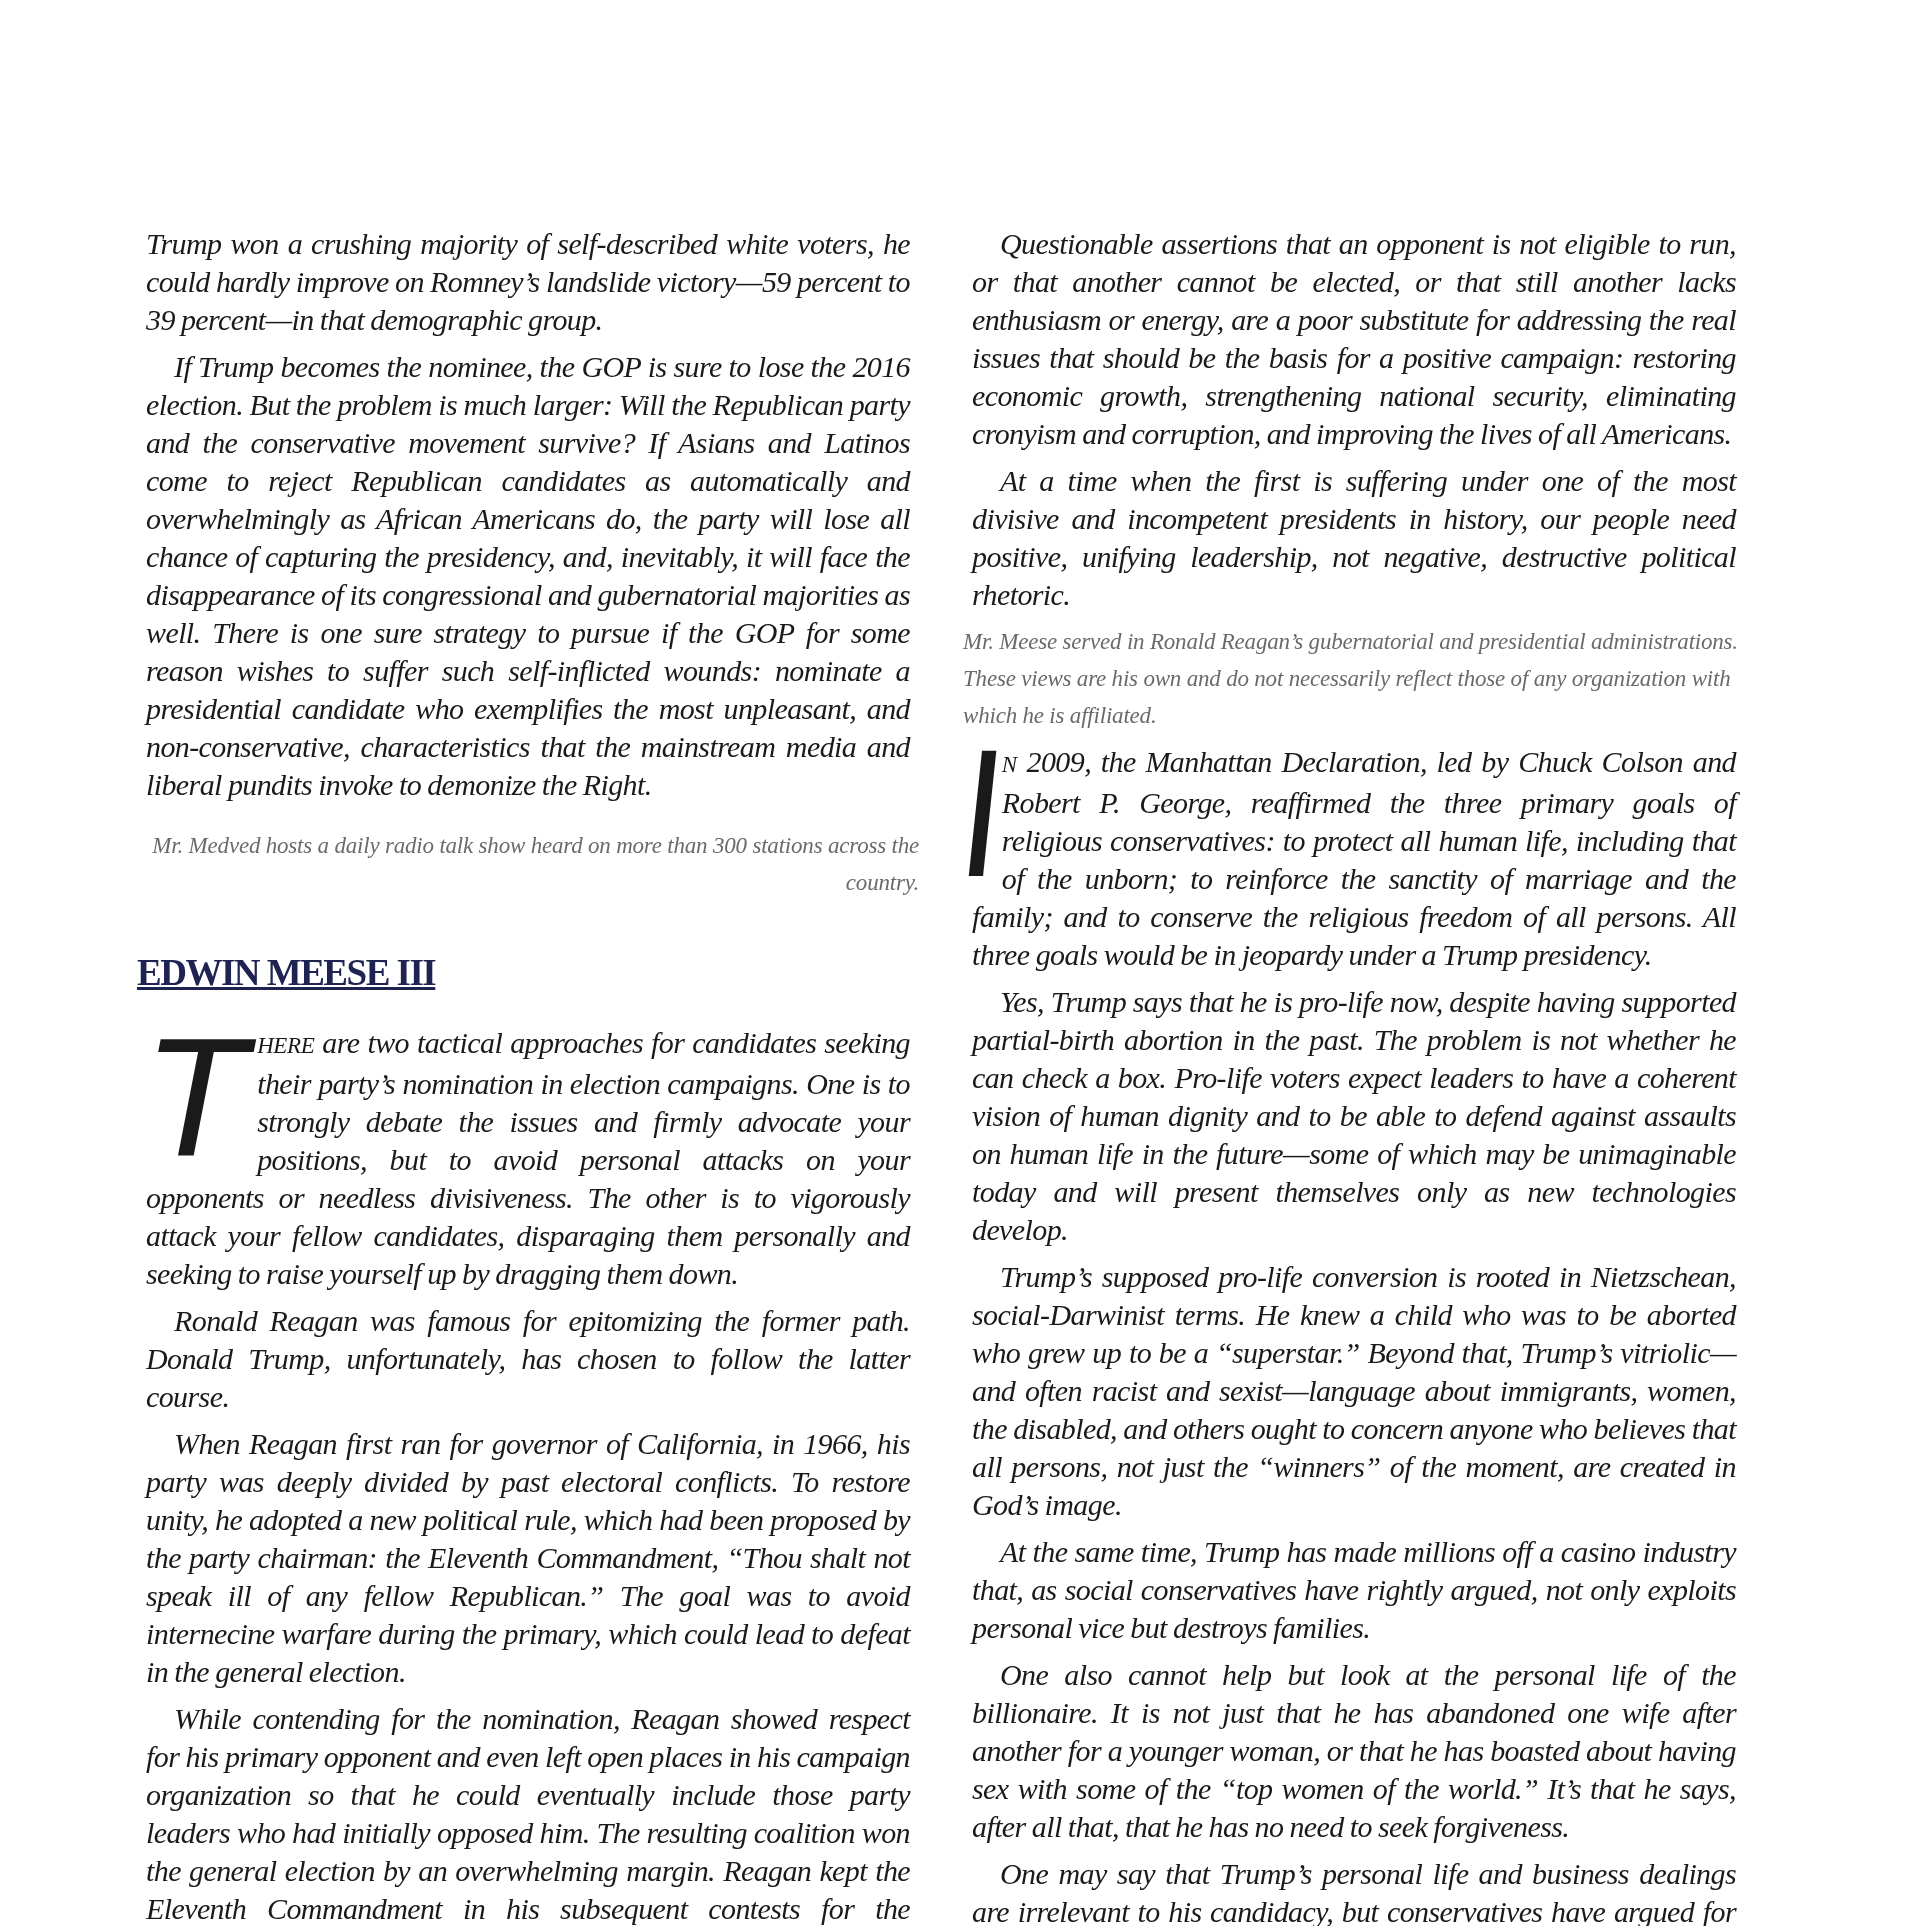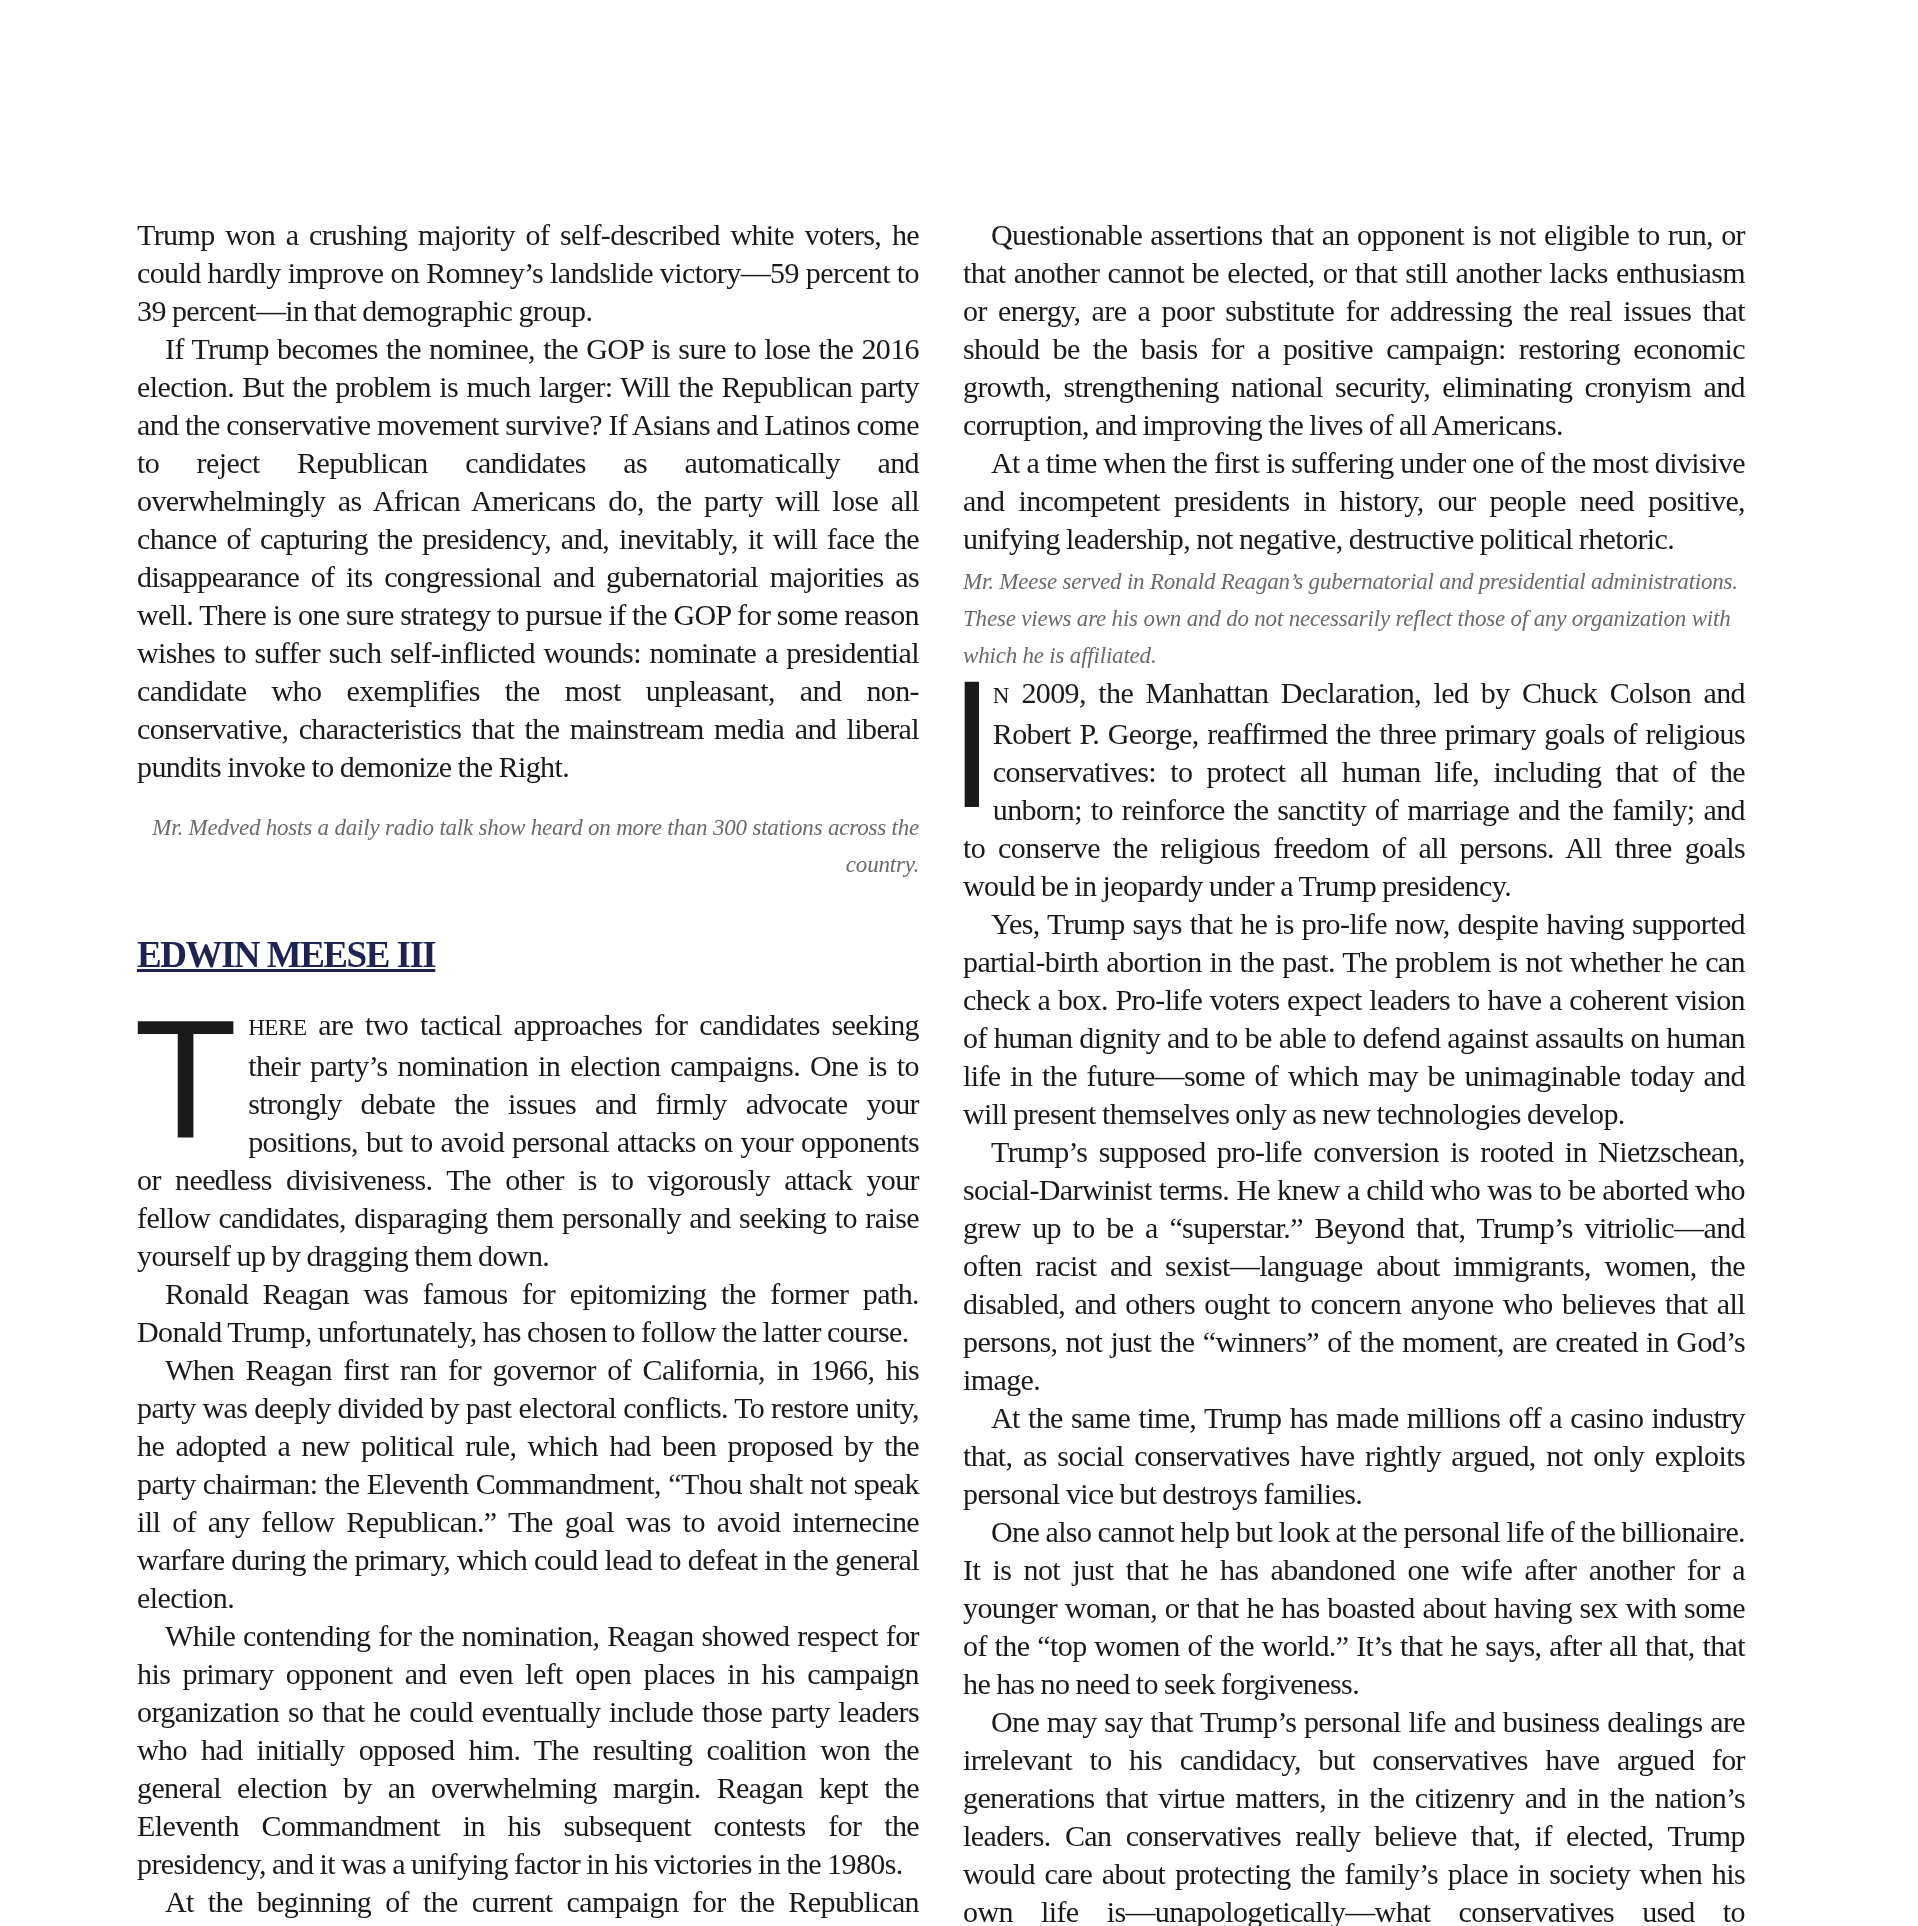--- a/index.html
+++ b/index.html
@@ -18,22 +18,22 @@
     font-family: "DejaVu Sans", sans-serif; font-weight: bold; font-size: 25.4px; letter-spacing: 1.5px;
     color: #b8891f; transform: scaleX(1.05);
     background: linear-gradient(to bottom, #8a6414 0%, #e0b94c 40%, #b88a22 70%, #6d4f10 100%);
     -webkit-background-clip: text; background-clip: text; -webkit-text-fill-color: transparent; line-height: 29px; }
 
   
   .col { position: absolute; top: 216px; width: 782px; font-family: "Liberation Serif", serif; color: #1a1a1a; }
   .col-left { left: 137px; }
   .col-right { left: 963px; }
 
-  .p { font-size: 30px; line-height: 38px; margin: 0; text-align: justify; text-align-last: left;
-       letter-spacing: -0.6px; word-spacing: -0.8px; transform-origin: left top; }
+  .p { font-size: 30px; line-height: 38px; margin: 9px; text-align: justify; text-align-last: left;
+       letter-spacing: -0.6px; word-spacing: -0.8px; transform-origin: left top; font-style: italic; }
   .p.indent { text-indent: 28px; }
 
   .bio { font-family: "Liberation Serif", serif; font-style: italic; color: #6a6a6a;
          font-size: 23px; line-height: 37px; margin: 0; letter-spacing: -0.2px; }
 
   .author { font-family: "Liberation Serif", serif; font-weight: bold; color: #1e2352;
             font-size: 37px; line-height: 42px; margin: 0; letter-spacing: -1.5px; }
 
   .dropcap-para { position: relative; }
   .dropcap { float: left; font-family: "Liberation Sans", sans-serif; font-weight: normal;

